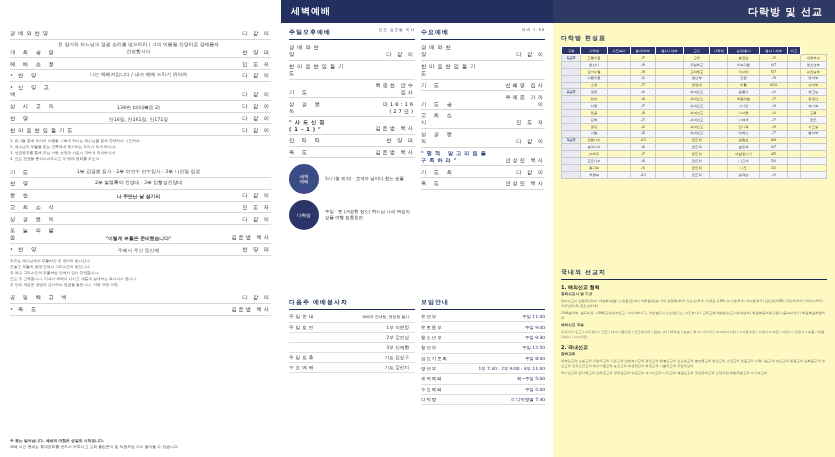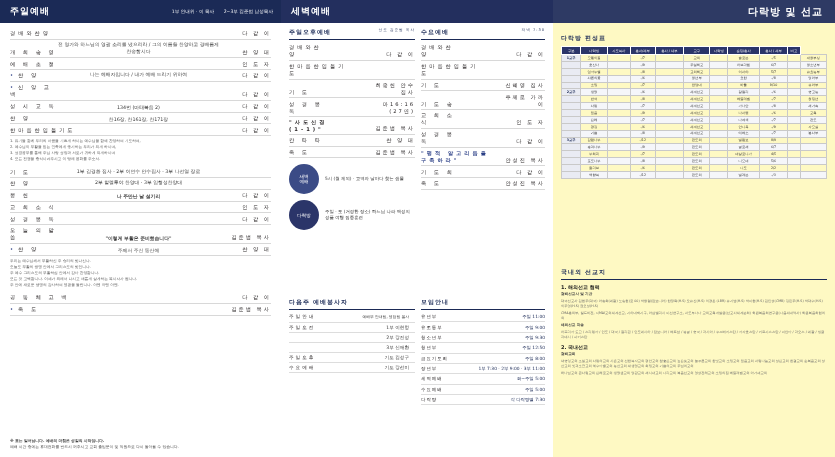--- a/index.html
+++ b/index.html
@@ -115,27 +115,20 @@
   .guide .r { display:flex; border-bottom:0.5px solid #ddd; padding:2.2px 0; }
   .guide .r .k { width:34px; flex:none; letter-spacing:1px; }
   .guide .r .v { flex:1; text-align:right; color:#1b2a56; }
 </style>
 </head>
 <body>
 
 <div class="page">
 
   <div class="col col-a">
-    <div class="hdr">
-      <div class="hdr-title">주일예배</div>
-      <div class="hdr-sub">
-        <span>1부 안내위 · 이 목사</span>
-        <span>2~3부 김준범 남성목사</span>
-      </div>
-    </div>
 
     <div class="rows" style="top:28px;">
       <div class="row">
         <div class="lbl">경배와찬양</div>
         <div class="mid"></div>
         <div class="val">다 같 이</div>
       </div>
       <div class="row">
         <div class="lbl">개 회 송 영</div>
         <div class="mid tiny">전 영가와 하느님의 영광 소리를 냈으리라 / 그의 이름을 찬양하고 경배롭게 찬송합시다</div>

